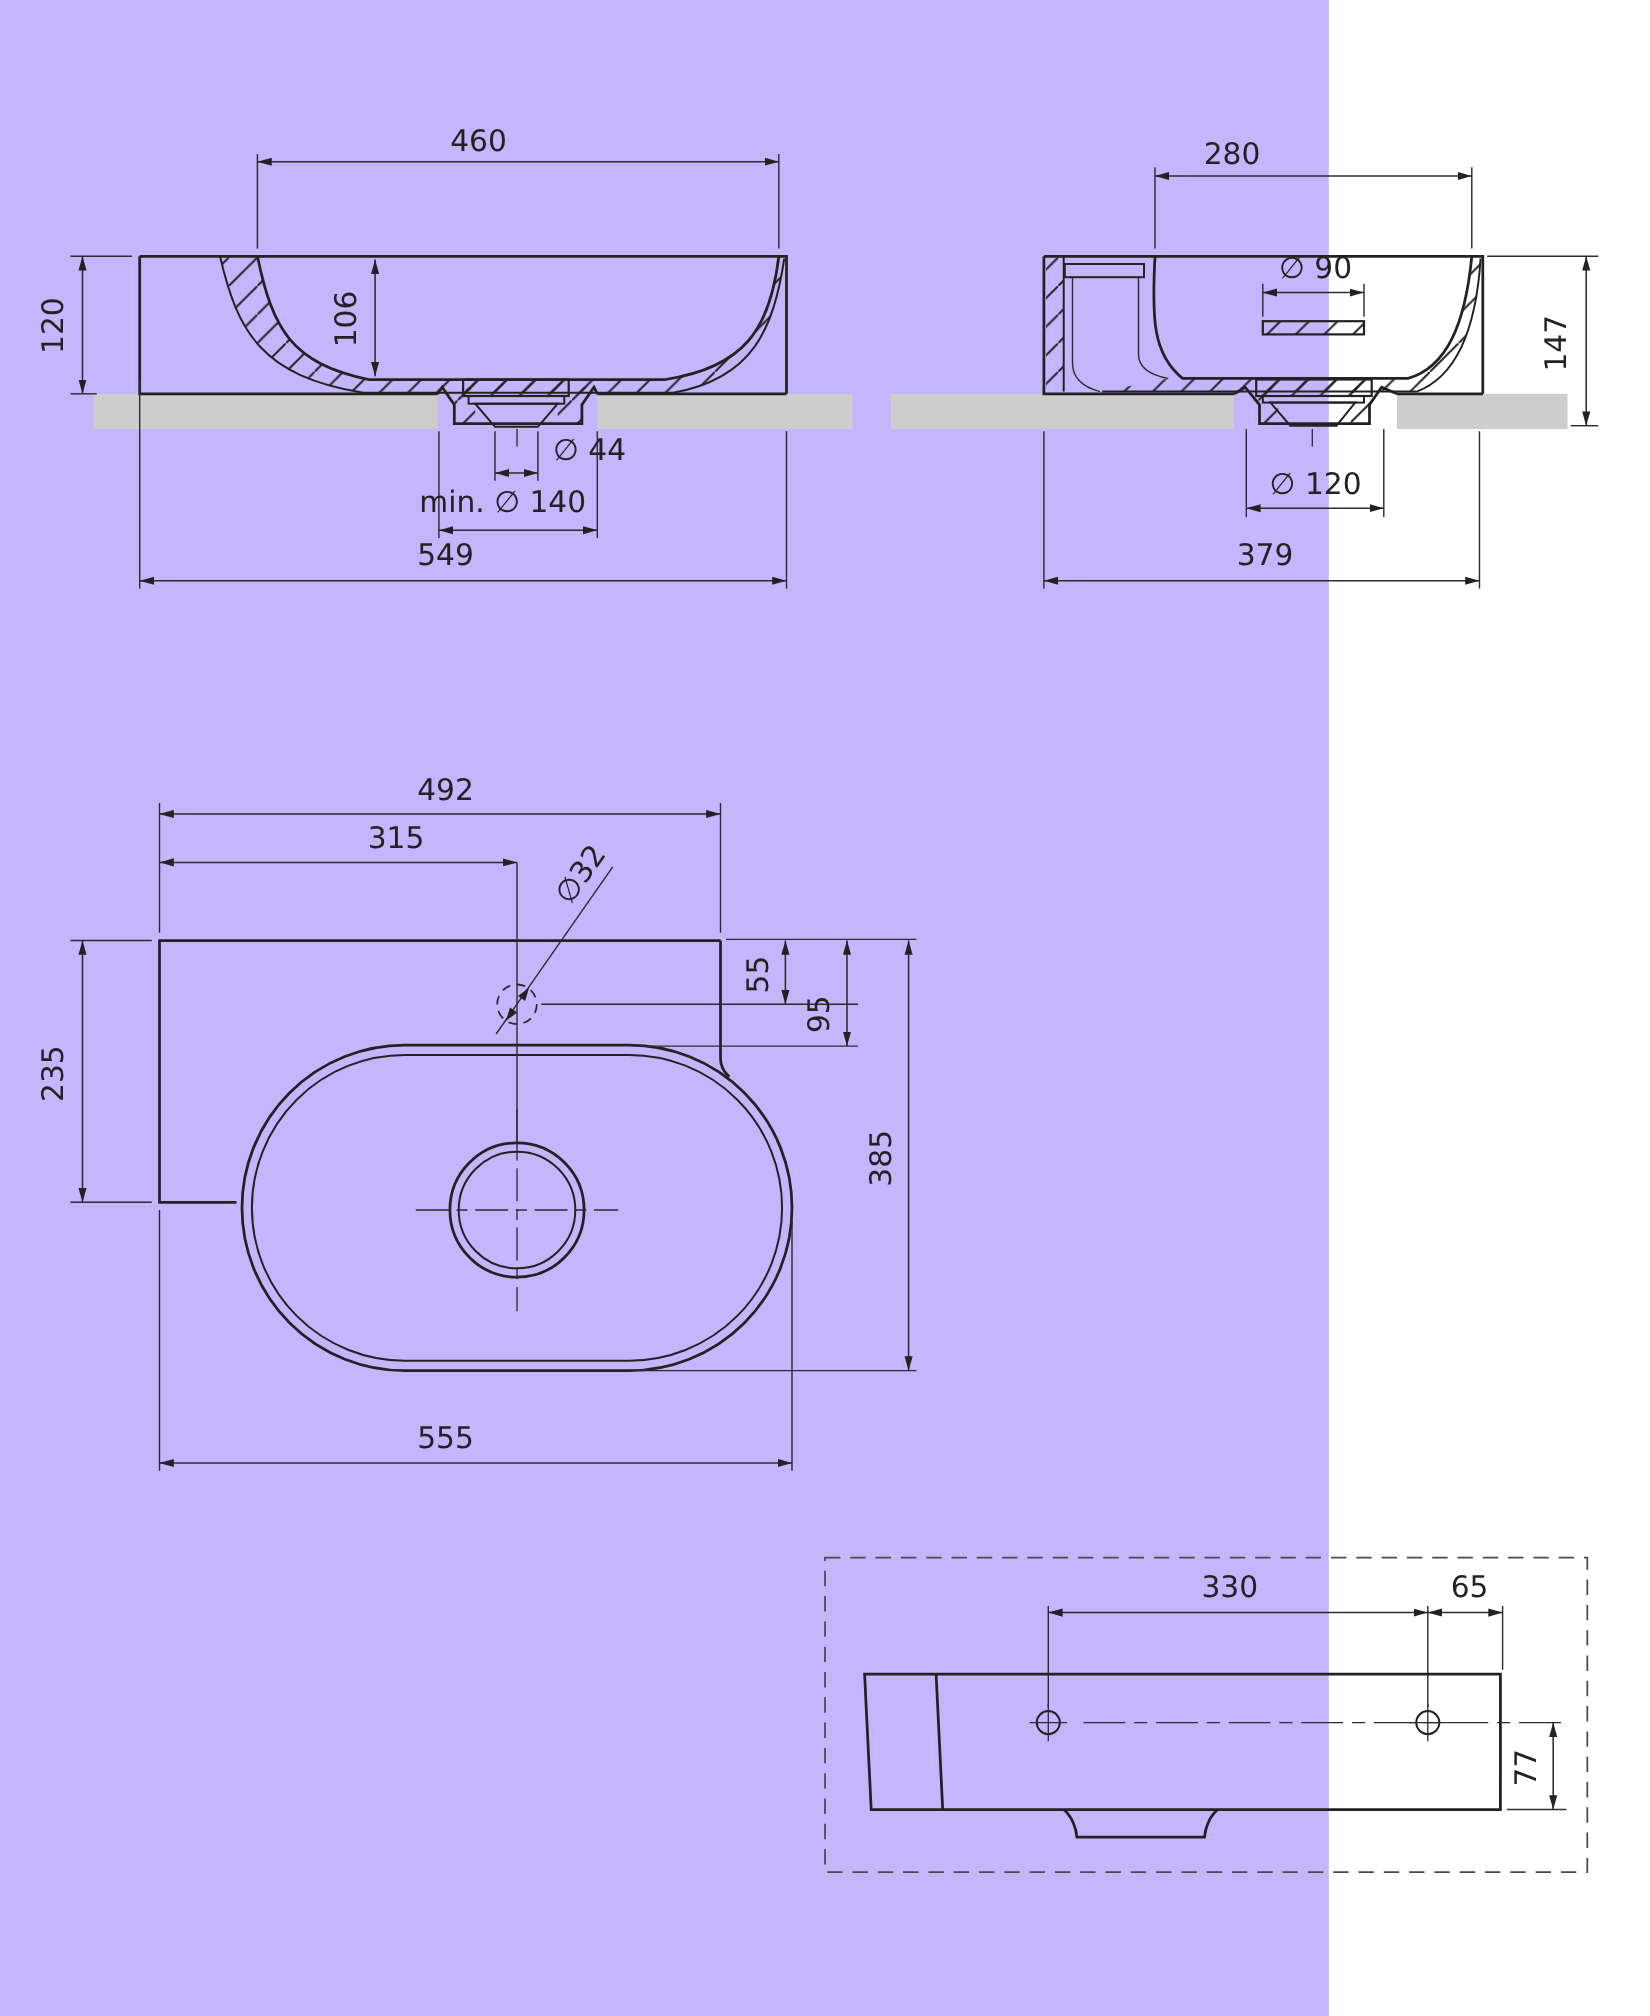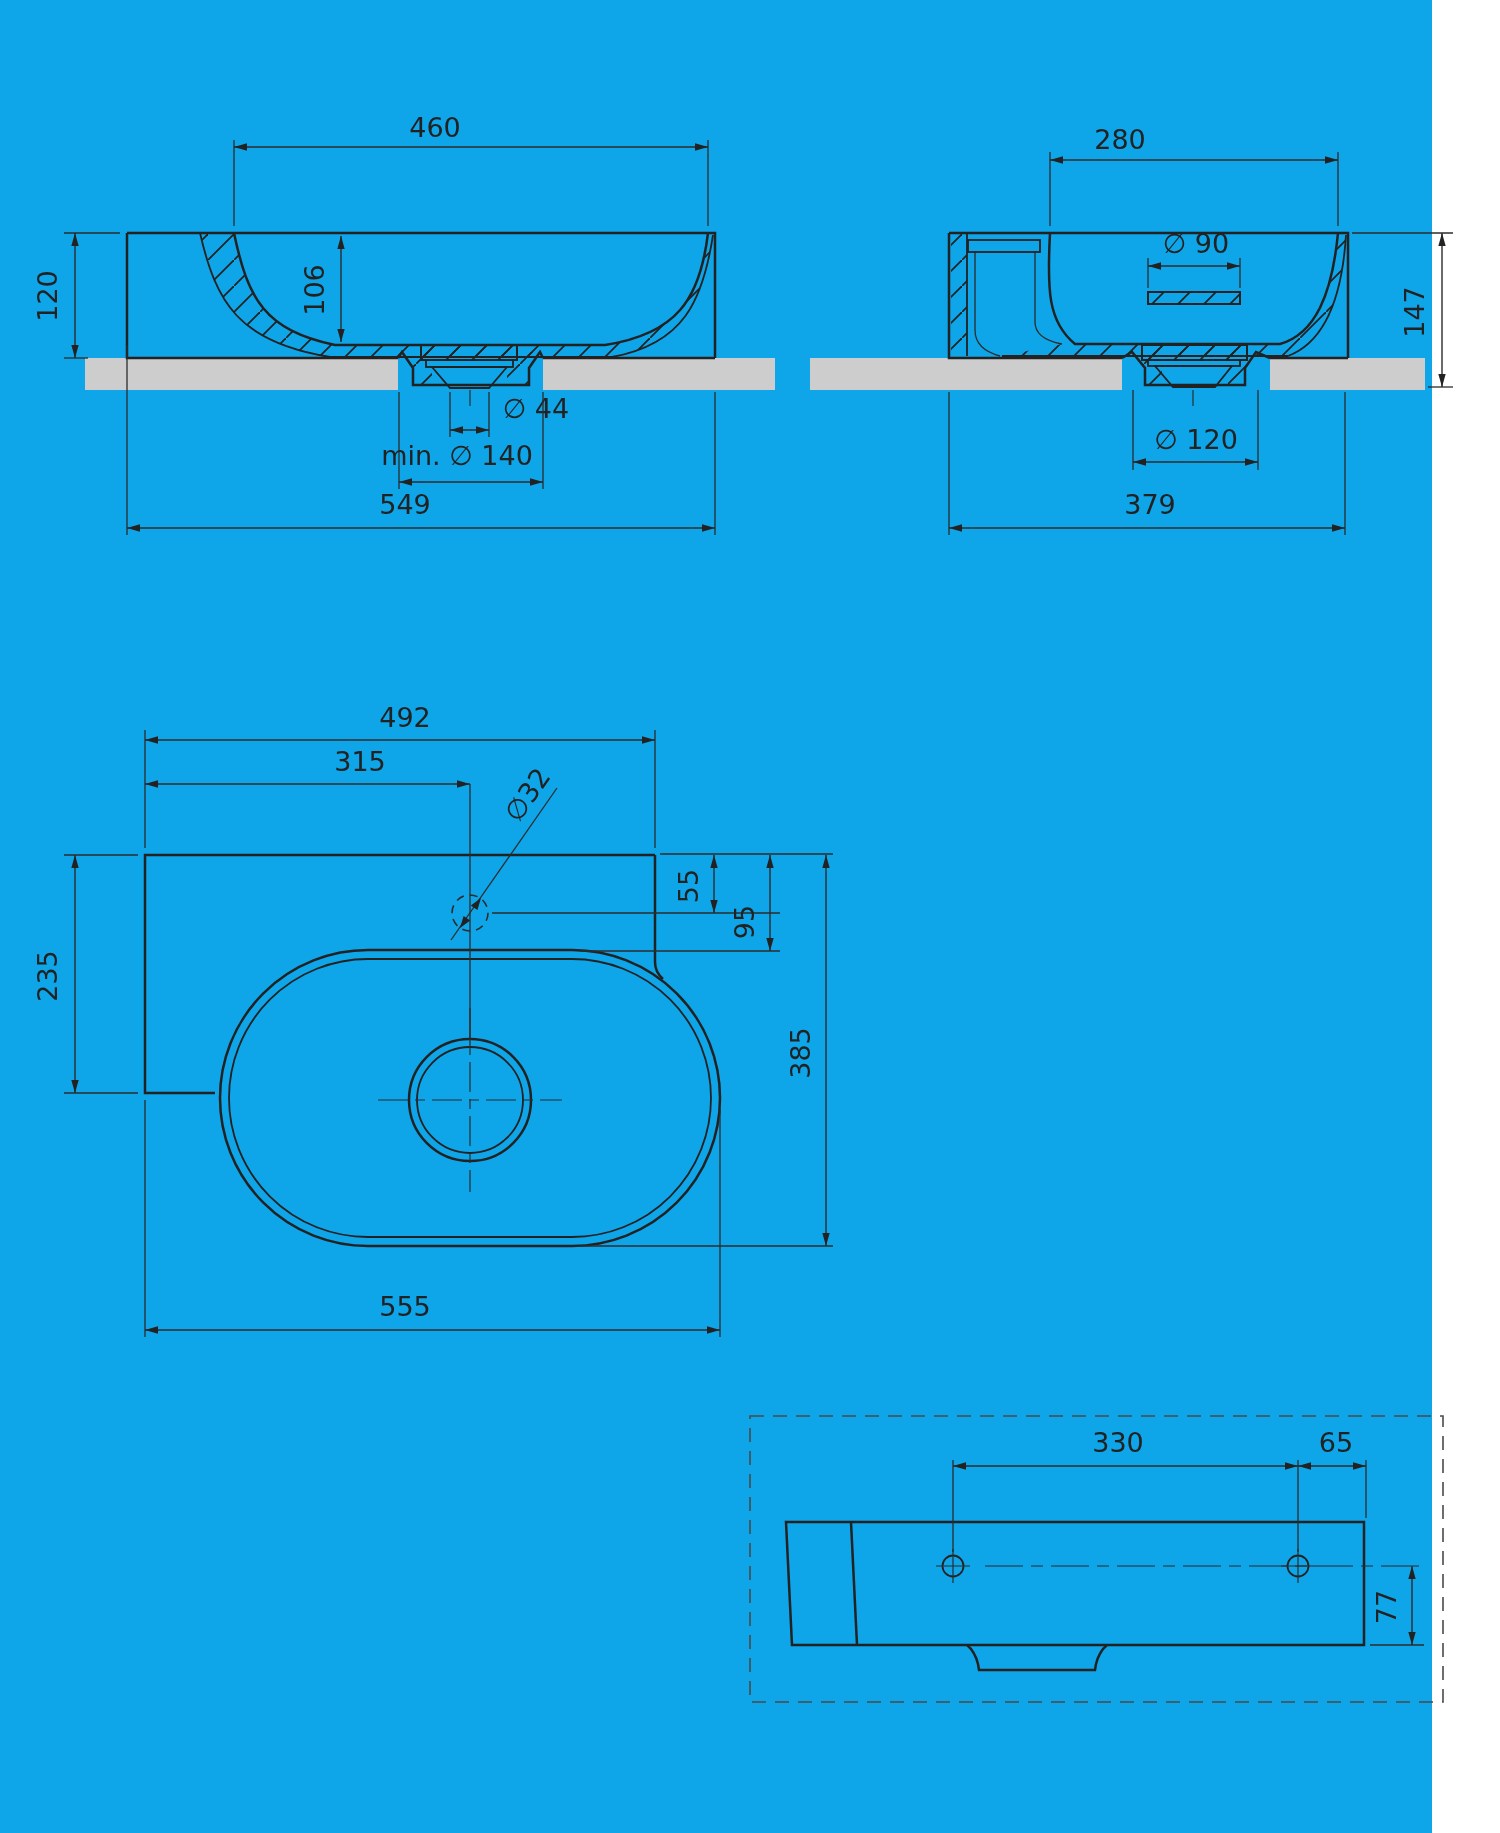--- a/index.html
+++ b/index.html
@@ -1,16 +1,16 @@
 <!DOCTYPE html>
 <html><head>
 <meta charset="utf-8">
 <style>
   html,body{margin:0;padding:0;background:#ffffff;}
-  .stage{width:1432px;height:1833px;position:relative;background:#0ea5e9;
+  .stage{width:1208px;height:1833px;position:relative;background:#c4b5fd;
          font-family:"DejaVu Sans","Liberation Sans",sans-serif;text-align:center;}
   svg{display:block;}
   text{fill:#222;font-family:"DejaVu Sans","Liberation Sans",sans-serif;font-size:27px;}
   .thin{stroke:#2c2c2c;stroke-width:1.3;fill:none;}
   .dim{stroke:#2c2c2c;stroke-width:1.4;fill:none;}
   .main{stroke:#222;stroke-width:2.5;fill:none;}
   .mid{stroke:#222;stroke-width:1.8;fill:none;}
   .ctr{stroke:#2c2c2c;stroke-width:1.2;fill:none;}
 </style>
 </head>

